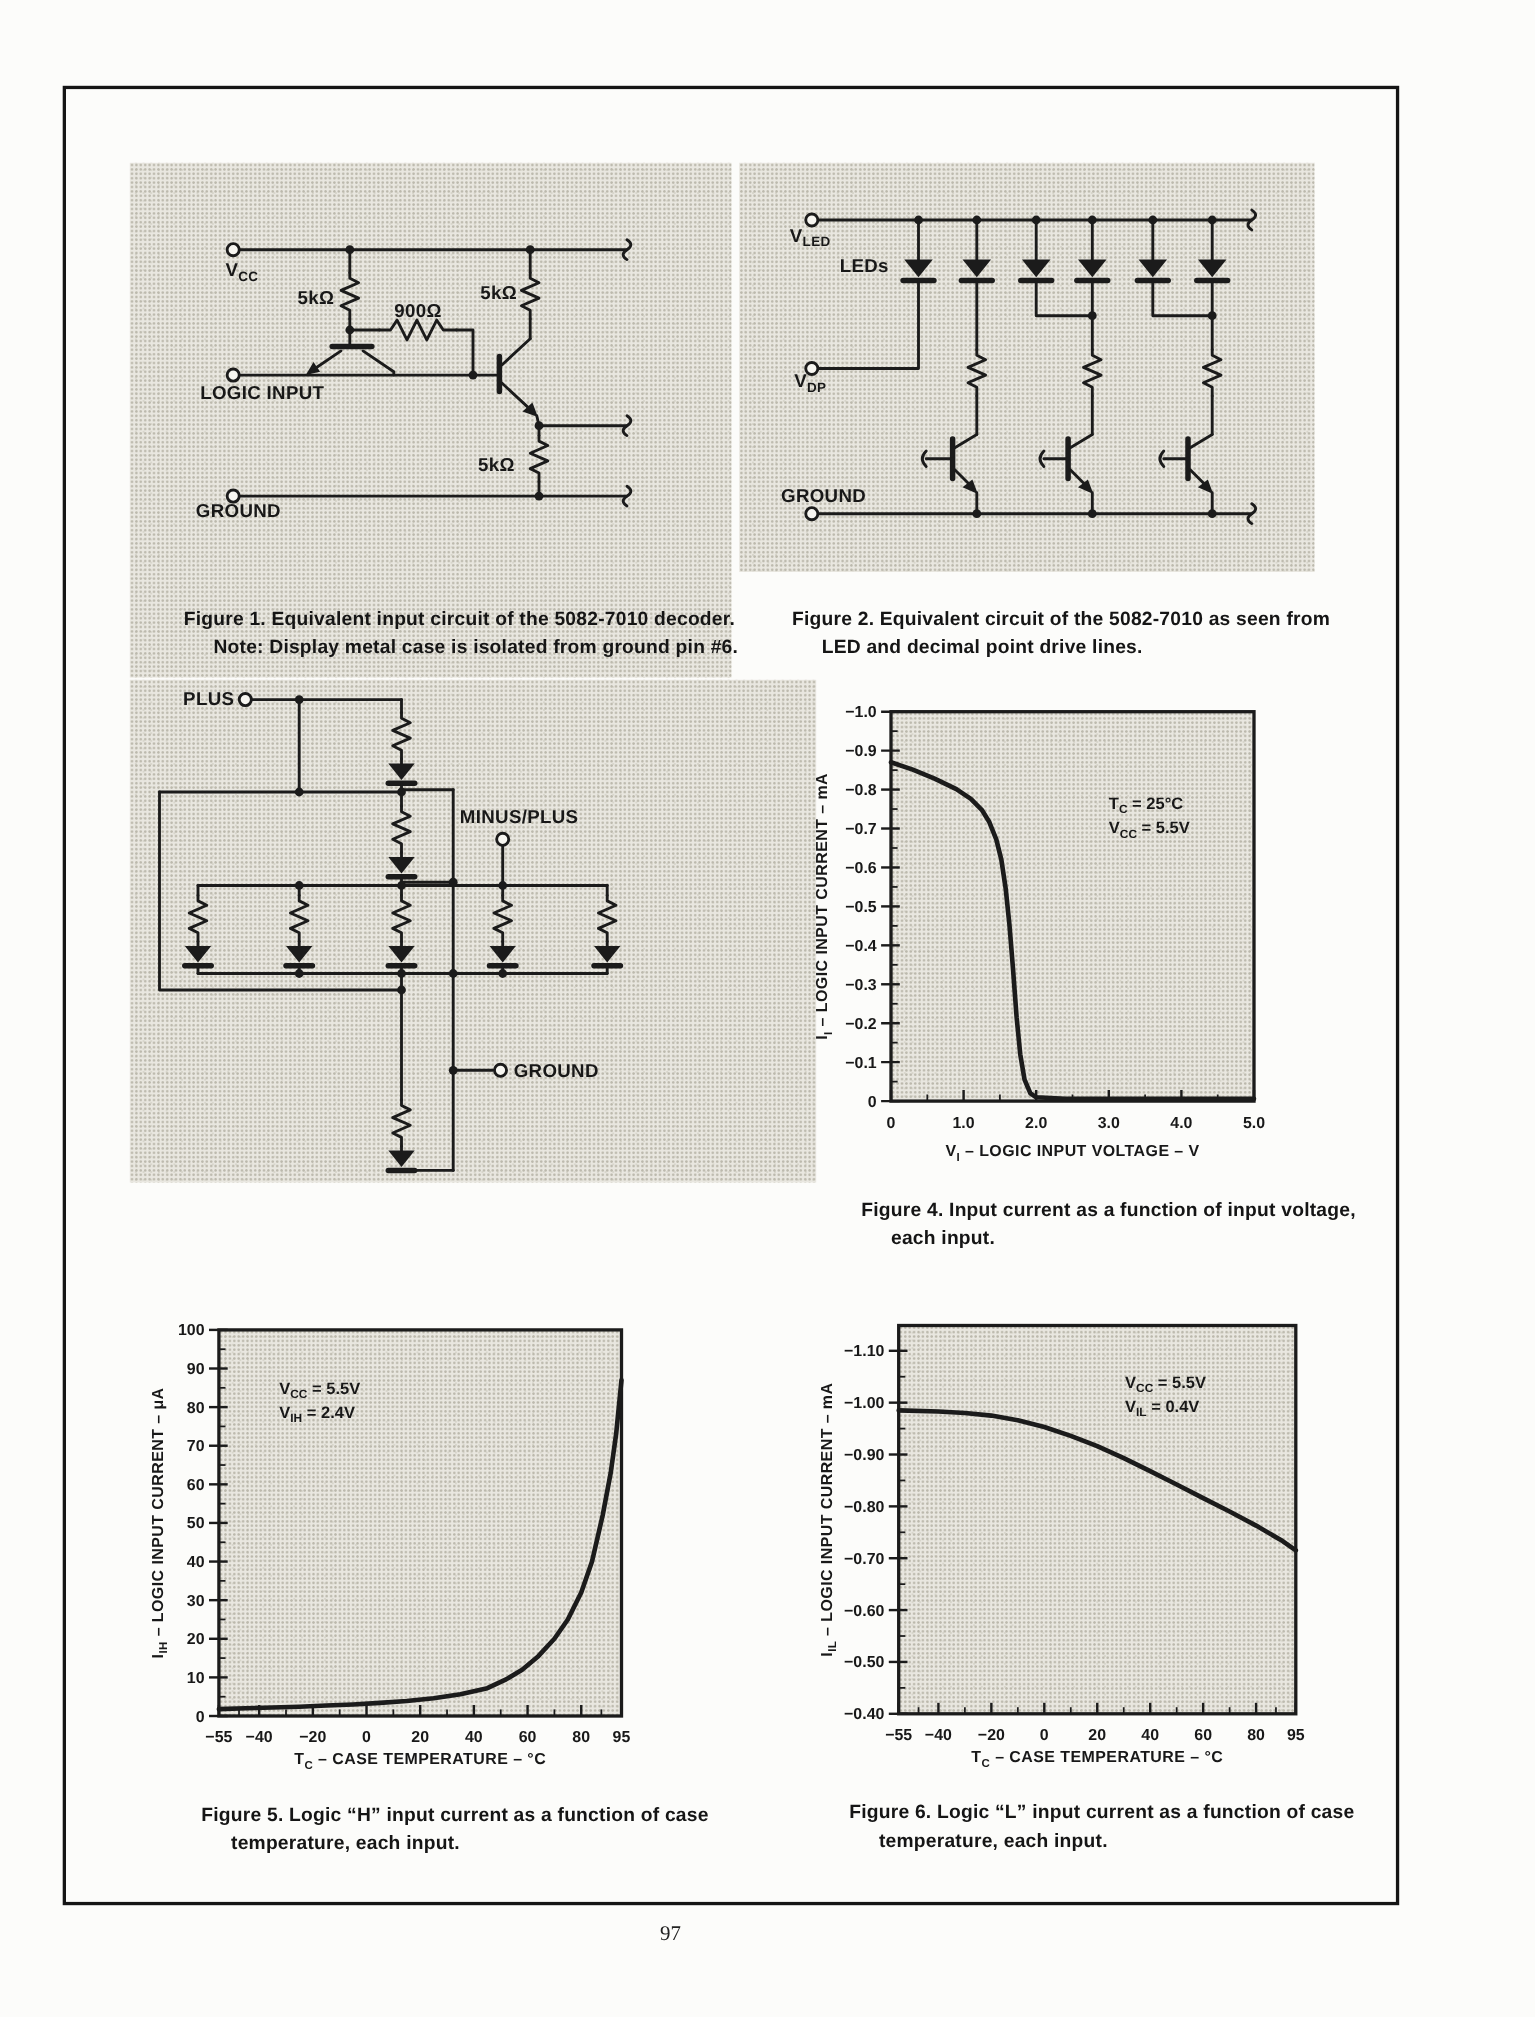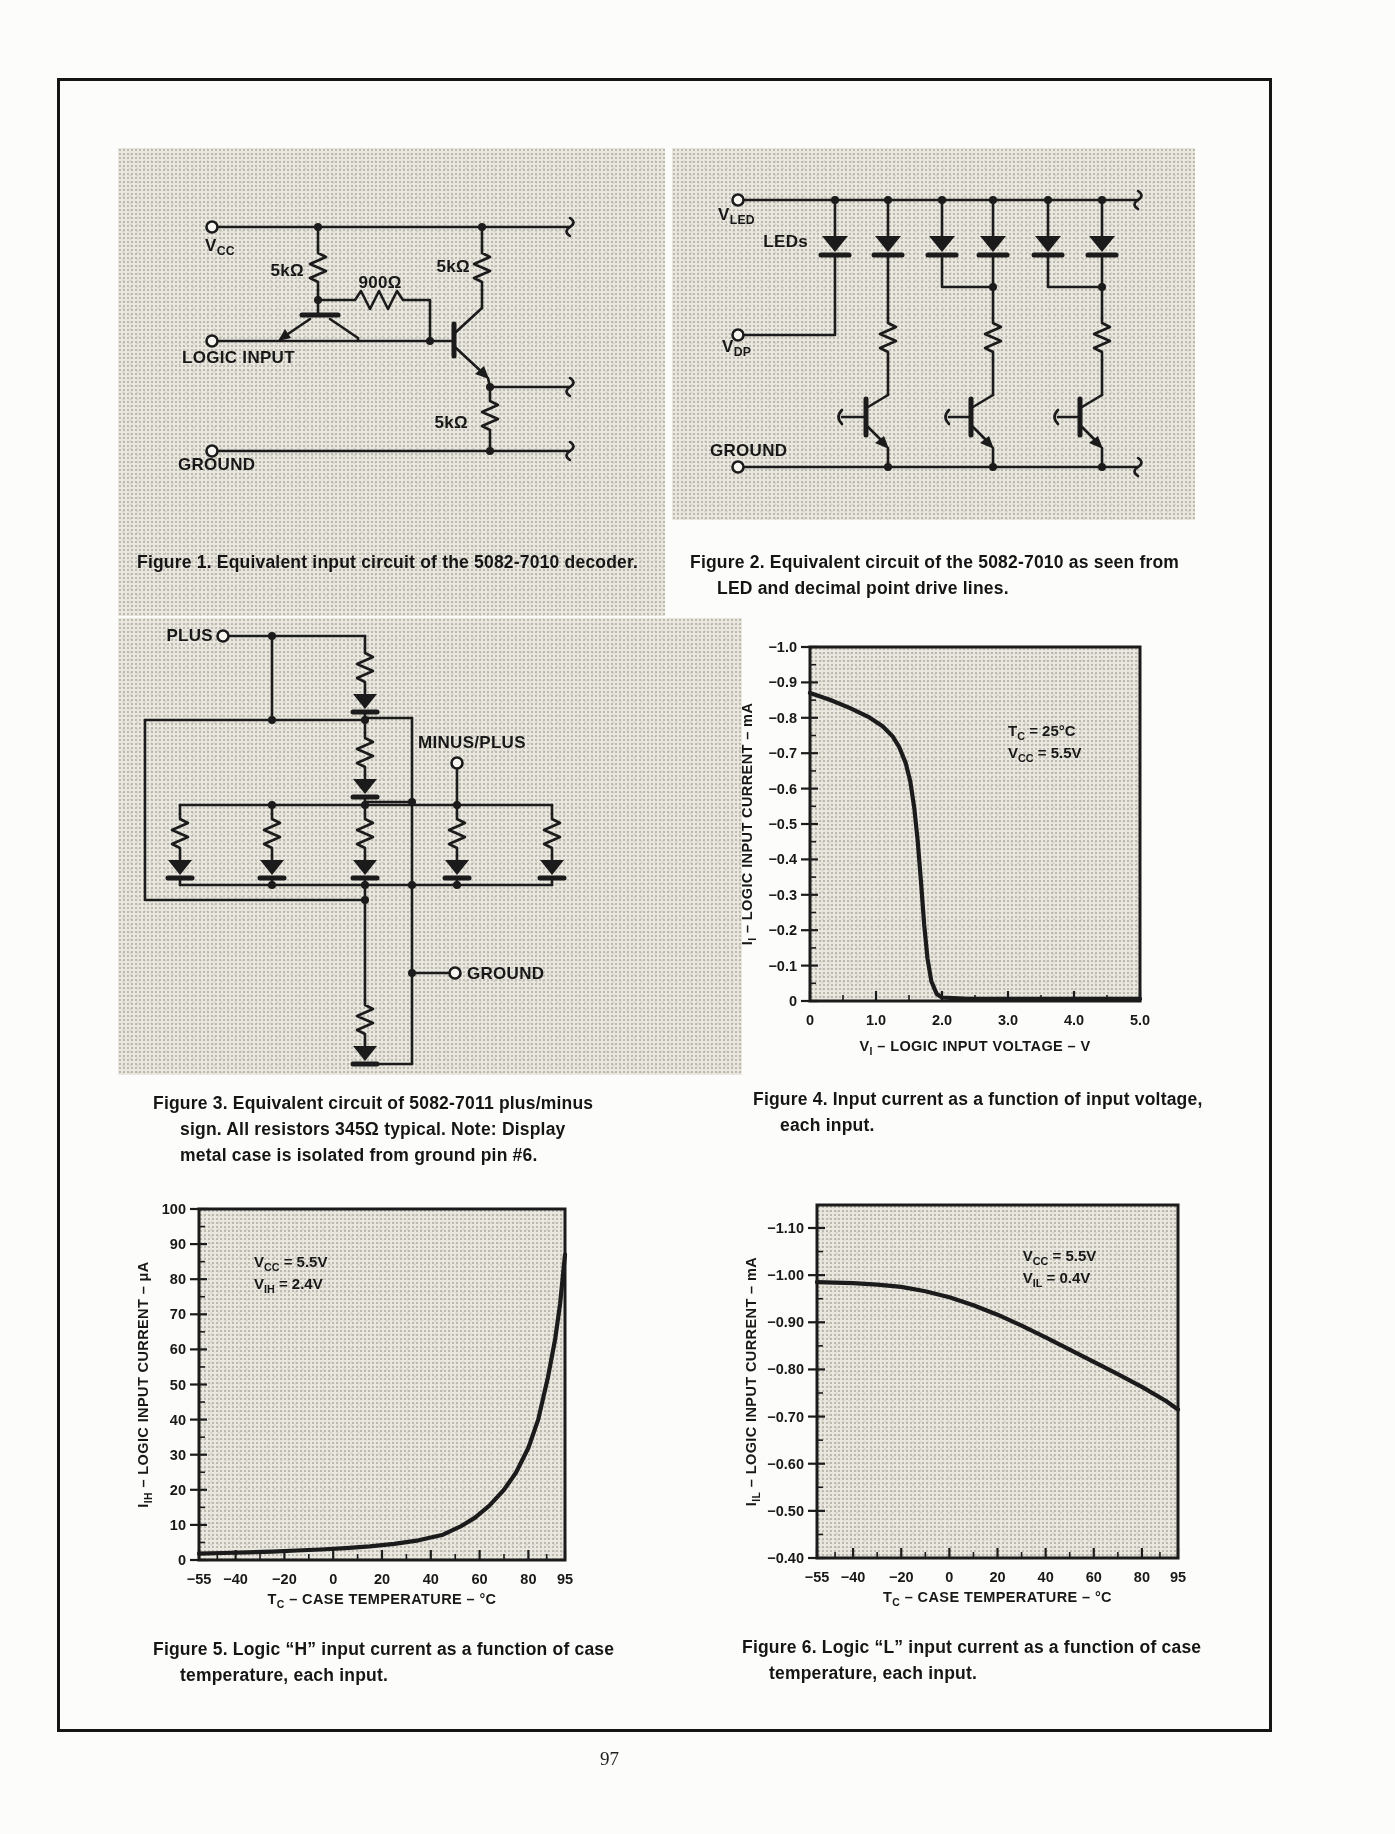--- a/index.html
+++ b/index.html
@@ -10,21 +10,21 @@
   .halftone{background-color:#e9e7e0;
         background-image:radial-gradient(#bcb9ad 1px,rgba(0,0,0,0) 1.25px),
                          radial-gradient(#d8d6cc 1px,rgba(0,0,0,0) 1.25px);
         background-size:4px 4px,7px 7px;background-position:0 0,2px 3px;}
   .panel{position:absolute;}
   .panel .halftone{position:absolute;left:0;top:0;right:0;bottom:0;}
   .panel svg{position:absolute;left:0;top:0;}
   .plot-bg{position:absolute;}
   .caption{position:absolute;font-weight:700;font-size:17.5px;line-height:26px;
         color:#151515;letter-spacing:.2px;}
-  .cap-line{white-space:nowrap;}
+  .cap-line{white-space:nowrap;margin-left:30px;}
   .ind{padding-left:27px;}
   .pgnum{position:absolute;font:400 19px "Liberation Serif",serif;color:#222;
         text-align:left;}
   svg text.slabel{font:700 17px "Liberation Sans",sans-serif;fill:#181818;letter-spacing:.3px;}
   svg text.tick{font:700 14.5px "Liberation Sans",sans-serif;fill:#181818;}
   svg text.axis-title{font:700 14.5px "Liberation Sans",sans-serif;fill:#181818;letter-spacing:.4px;}
   svg text.anno{font:700 15px "Liberation Sans",sans-serif;fill:#181818;}
   .wire{stroke:#1b1b1b;stroke-width:2.6;fill:none;stroke-linecap:round;stroke-linejoin:round;}
   .bar{stroke:#1b1b1b;stroke-width:5;fill:none;stroke-linecap:round;}
   .blk{fill:#1b1b1b;stroke:none;}
@@ -185,20 +185,21 @@
       </g>
       <text class="slabel" x="46" y="72"><tspan>V</tspan><tspan dy="4" font-size="72%">LED</tspan></text>
       <text class="slabel" x="136" y="99" text-anchor="end">LEDs</text>
       <text class="slabel" x="50" y="204"><tspan>V</tspan><tspan dy="4" font-size="72%">DP</tspan></text>
       <text class="slabel" x="38" y="308">GROUND</text>
     </svg>
   </div>
 
   <div class="caption" style="left:137px;top:549px">
     <div class="cap-line">Figure 1.  Equivalent input circuit of the 5082-7010 decoder.</div>
+    <div class="cap-line ind">Note:  Display metal case is isolated from ground pin #6.</div>
   </div>
   <div class="caption" style="left:690px;top:549px">
     <div class="cap-line">Figure 2.  Equivalent circuit of the 5082-7010 as seen from</div>
     <div class="cap-line ind">LED and decimal point drive lines.</div>
   </div>
 
   <div class="panel" style="left:118px;top:618px;width:624px;height:457px">
     <div class="halftone"></div>
     <svg width="547" height="457" viewBox="0 0 547 457">
       <g>
@@ -350,25 +351,20 @@
         <line x1="401" y1="381" x2="401" y2="387" stroke="#1b1b1b" stroke-width="1.6"></line>
         <line x1="467" y1="381" x2="467" y2="387" stroke="#1b1b1b" stroke-width="1.6"></line>
         <text x="335" y="437" text-anchor="middle" class="axis-title"><tspan>V</tspan><tspan dy="4" font-size="72%">I</tspan><tspan dy="-4"> – LOGIC INPUT VOLTAGE – V</tspan></text>
         <text x="112" y="210" text-anchor="middle" class="axis-title" transform="rotate(-90 112 210)"><tspan>I</tspan><tspan dy="4" font-size="72%">I</tspan><tspan dy="-4"> – LOGIC INPUT CURRENT – mA</tspan></text>
         <text x="368" y="121.5" class="anno"><tspan>T</tspan><tspan dy="4" font-size="72%">C</tspan><tspan dy="-4"> = 25°C</tspan></text>
         <text x="368" y="143.5" class="anno"><tspan>V</tspan><tspan dy="4" font-size="72%">CC</tspan><tspan dy="-4"> = 5.5V</tspan></text>
         <polyline points="170.0,79.0 189.8,85.7 209.6,93.9 229.4,103.4 242.6,112.3 252.5,122.2 259.1,132.8 265.7,149.1 270.3,167.5 274.3,194.1 277.6,225.9 280.9,266.6 284.2,310.9 287.5,344.5 291.4,367.5 296.7,379.9 302.0,383.5 328.4,384.9 500.0,384.9" fill="none" stroke="#1b1b1b" stroke-width="4.2" stroke-linejoin="round" stroke-linecap="round"></polyline>
       </svg>
   </div>
 
-  <div class="caption" style="left:153px;top:1090px">
-    <div class="cap-line">Figure 3.  Equivalent circuit of 5082-7011 plus/minus</div>
-    <div class="cap-line ind">sign.  All resistors 345Ω typical.  Note:  Display</div>
-    <div class="cap-line ind">metal case is isolated from ground pin #6.</div>
-  </div>
   <div class="caption" style="left:753px;top:1086px">
     <div class="cap-line">Figure 4.  Input current as a function of input voltage,</div>
     <div class="cap-line ind">each input.</div>
   </div>
 
   <div class="panel" style="left:130px;top:1190px;width:520px;height:440px">
     <div class="plot-bg halftone" style="left:69px;top:19px;width:366px;height:351px"></div>
     <svg width="520" height="440" viewBox="0 0 520 440">
         <rect x="69" y="19" width="366" height="351" fill="none" stroke="#1b1b1b" stroke-width="3"></rect>
         <line x1="60" y1="19" x2="77" y2="19" stroke="#1b1b1b" stroke-width="2.2"></line>

